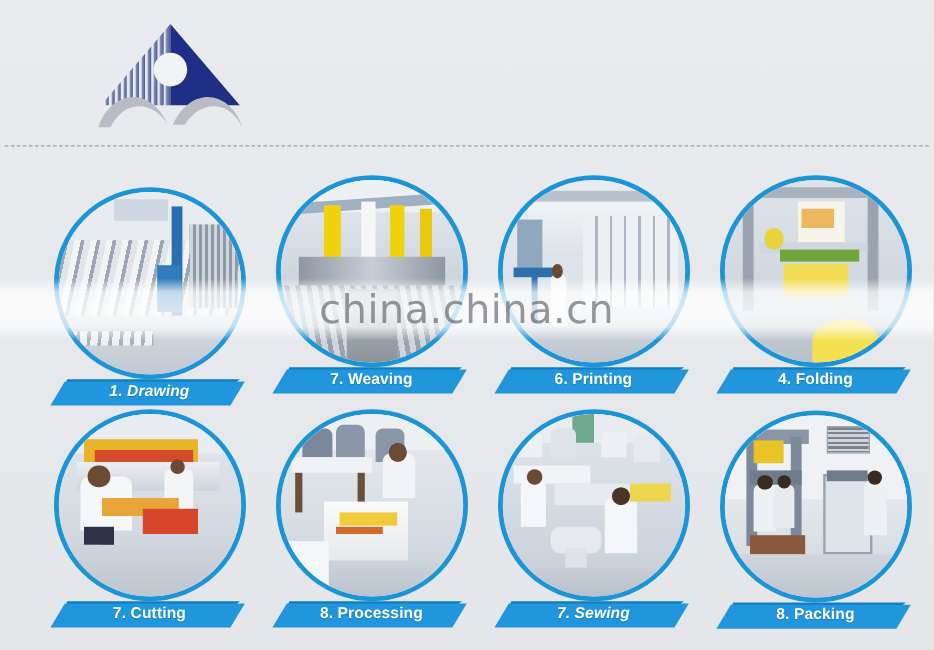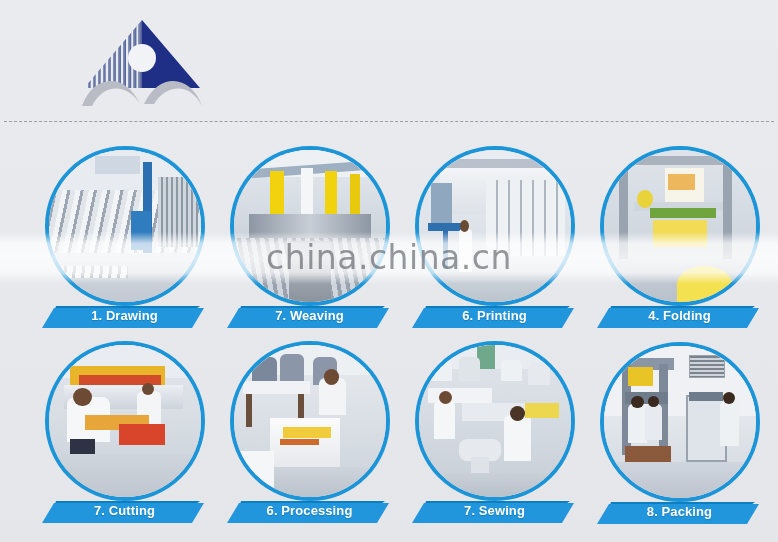--- a/index.html
+++ b/index.html
@@ -228,21 +228,21 @@
         <path d="M66 90 C 82 56, 114 62, 124 92 C 112 68, 88 70, 76 90 Z" fill="#b9bcc4"></path>
       </svg>
     </div>
 
 
     <div class="divider"></div>
   </div>
 
   <div class="grid">
 
-    <div class="cell" style="left:32px; top:18px;">
+    <div class="cell" style="left:32px; top:28px;font-style:italic;">
       <div class="circle">
         <div class="photo">
           <div class="scene" style="background:linear-gradient(180deg,#dfe4ea 0%,#cfd7e0 45%,#bfc7d1 100%);">
             <div class="sh" style="left:0;top:0;width:100%;height:26%;background:#e8ecf0;"></div>
             <div class="sh" style="left:0;top:26%;width:100%;height:42%;background:repeating-linear-gradient(102deg,#f3f5f7 0 5px,#9aa4b0 5px 8px,#e2e6ea 8px 13px);opacity:.95;"></div>
             <div class="sh" style="left:62%;top:8%;width:9px;height:64%;background:#2b6fb0;"></div>
             <div class="sh" style="left:72%;top:18%;width:26%;height:46%;background:repeating-linear-gradient(90deg,#cfd6de 0 3px,#8e99a6 3px 5px);"></div>
             <div class="sh" style="left:54%;top:40%;width:13%;height:26%;background:#2f7cbe;"></div>
             <div class="sh" style="left:0;top:68%;width:100%;height:32%;background:linear-gradient(180deg,#d4dae1,#c2c9d2);"></div>
             <div class="sh" style="left:6%;top:76%;width:46%;height:8%;background:repeating-linear-gradient(95deg,#eef1f4 0 6px,#a8b1bc 6px 9px);"></div>
@@ -384,25 +384,25 @@
             <div class="sh" style="left:0;top:80%;width:100%;height:20%;background:linear-gradient(180deg,#cdd4dc,#bac2cb);"></div>
             <div class="sh" style="left:4%;top:70%;width:22%;height:26%;background:#f4f6f8;"></div>
           </div>
         </div>
       </div>
       <div class="label">
         <svg width="185" height="26" viewBox="0 0 185 26">
           <polygon points="24,2 168,2 160,8 22,8" fill="#0d7ec0"></polygon>
           <polygon points="22,4 172,4 160,24 10,24" fill="#2196dc"></polygon>
         </svg>
-        <div class="label-text">6. Processing</div>
-      </div>
-    </div>
-
-    <div class="cell" style="left:402px; top:213px;">
+        <div class="label-text">8. Processing</div>
+      </div>
+    </div>
+
+    <div class="cell" style="left:402px; top:213px;font-style:italic;">
       <div class="circle">
         <div class="photo">
           <div class="scene" style="background:linear-gradient(180deg,#e1e5ea 0%,#d6dce3 45%,#c6ced6 100%);">
             <div class="sh" style="left:0;top:0;width:100%;height:16%;background:#e9ecf0;"></div>
             <div class="sh" style="left:38%;top:0;width:12%;height:16%;background:#6fa88a;"></div>
             <div class="sh" style="left:8%;top:10%;width:14%;height:14%;background:#eef1f4;border-radius:5px 5px 0 0;"></div>
             <div class="sh" style="left:26%;top:8%;width:14%;height:16%;background:#dfe4e9;border-radius:5px 5px 0 0;"></div>
             <div class="sh" style="left:54%;top:10%;width:14%;height:14%;background:#eef1f4;border-radius:5px 5px 0 0;"></div>
             <div class="sh" style="left:72%;top:12%;width:14%;height:14%;background:#e6eaee;border-radius:5px 5px 0 0;"></div>
             <div class="sh" style="left:6%;top:28%;width:42%;height:10%;background:#f1f3f6;"></div>

